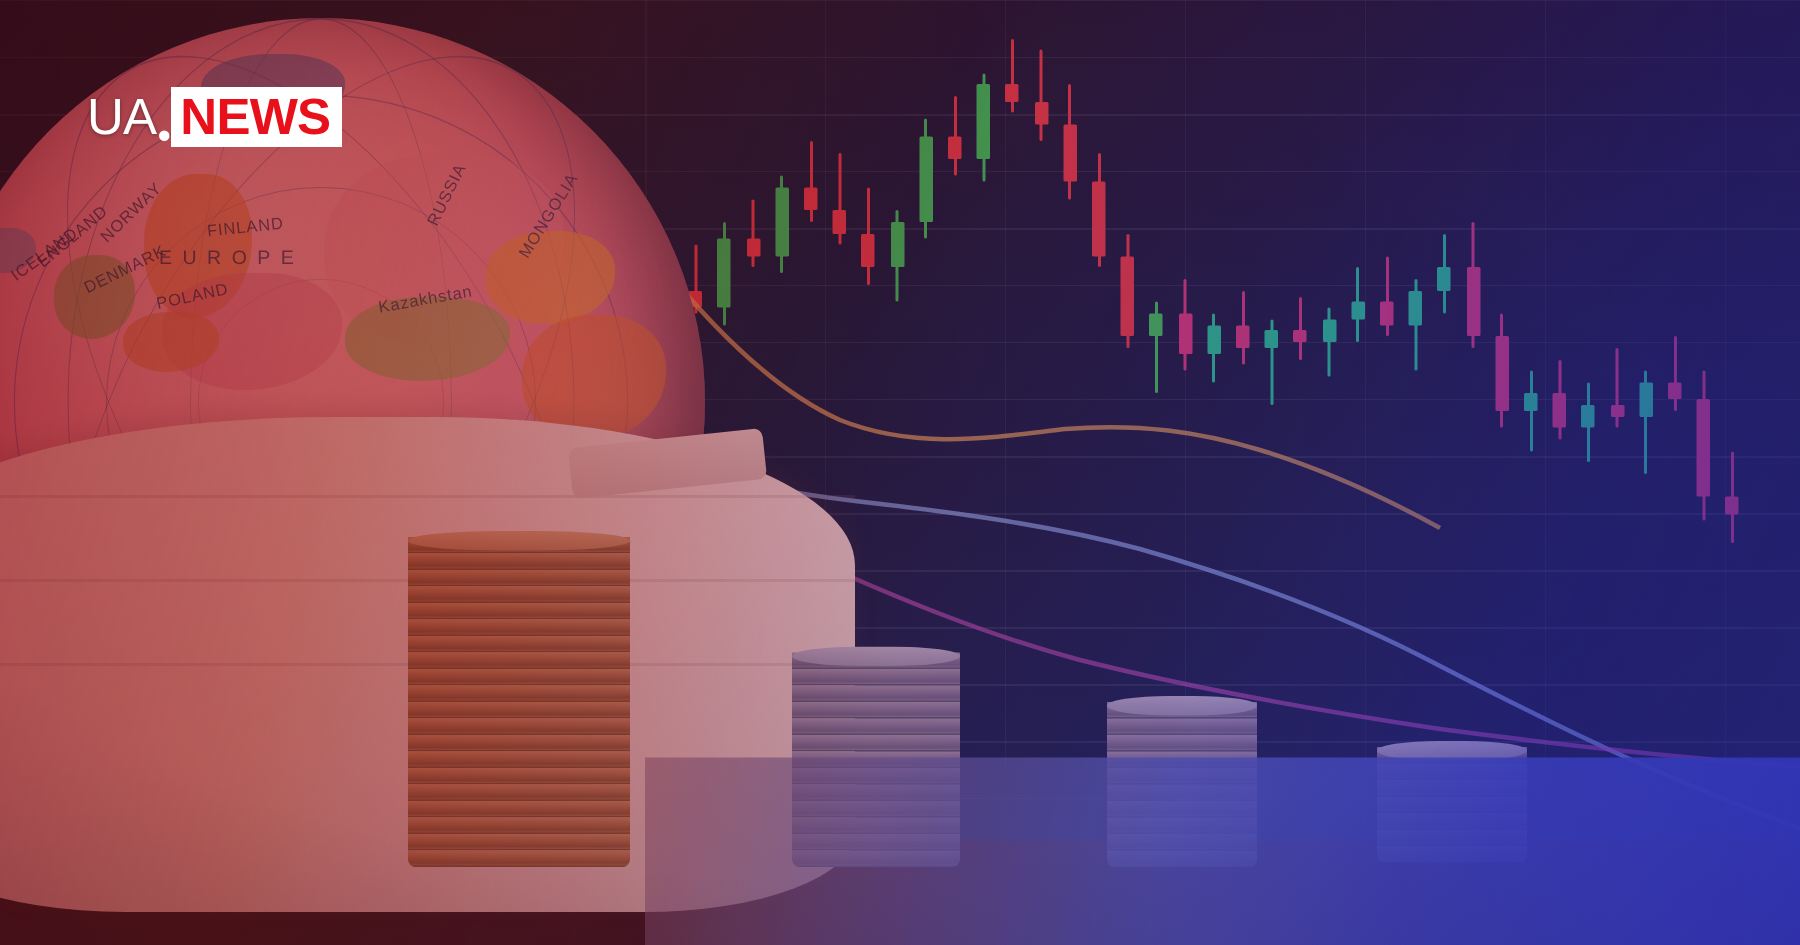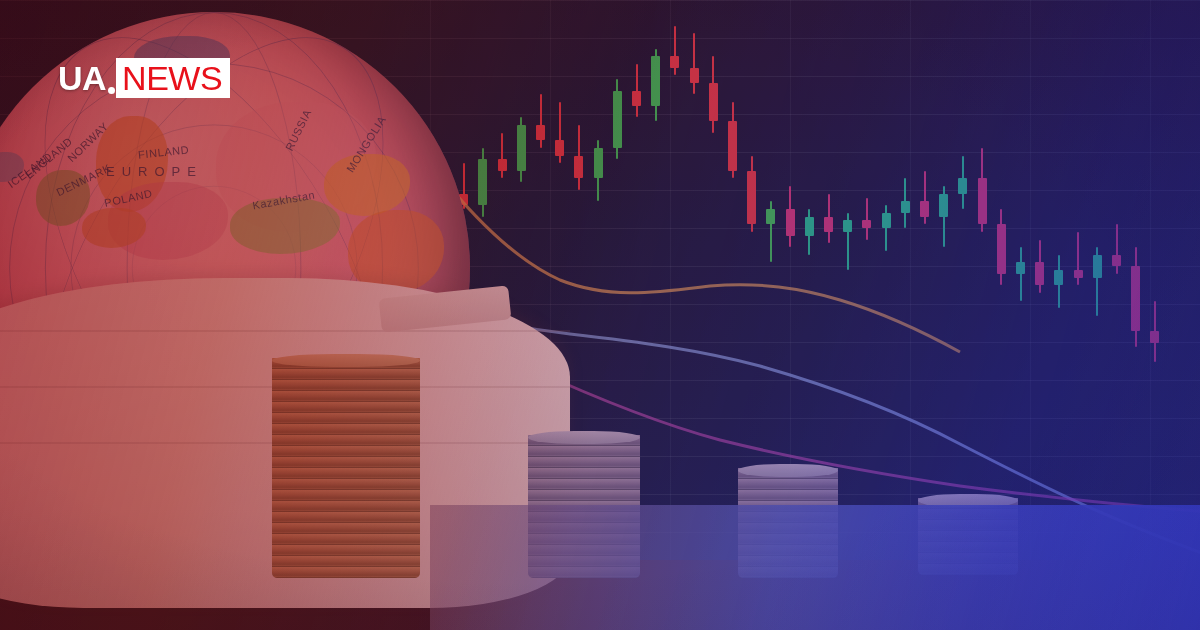--- a/index.html
+++ b/index.html
@@ -147,34 +147,34 @@
       rgba(0,0,0,0) 40%,rgba(25,10,40,.34) 100%);
   }
 
   
   #logo{
     position:absolute;left:58px;top:58px;
     display:flex;align-items:stretch;height:40px;z-index:40;
   }
   #logo-ua{
     display:flex;align-items:center;
-    color:#ffffff;font-size:34px;font-weight:700;
+    color:#ffffff;font-size:34px;font-weight:400;
     letter-spacing:-.5px;line-height:1;
     font-family:"Liberation Sans",sans-serif;
     text-shadow:0 1px 3px rgba(0,0,0,.35);
     padding-right:2px;
   }
   #logo-dot{
     width:7px;height:7px;border-radius:50%;background:#ffffff;
     align-self:flex-end;margin-bottom:4px;margin-right:1px;
   }
   #logo-news{
     display:flex;align-items:center;
     background:#ffffff;color:#e8111b;
-    font-size:34px;font-weight:400;letter-spacing:-.5px;line-height:1;
+    font-size:34px;font-weight:700;letter-spacing:-.5px;line-height:1;
     font-family:"Liberation Sans",sans-serif;
     padding:0 8px 0 6px;
   }
 
   
   #headline{
     position:absolute;left:60px;top:368px;width:820px;z-index:40;
     color:#ffffff;font-size:37px;font-weight:700;line-height:1.52;
     letter-spacing:.1px;
     font-family:"Liberation Sans",sans-serif;

